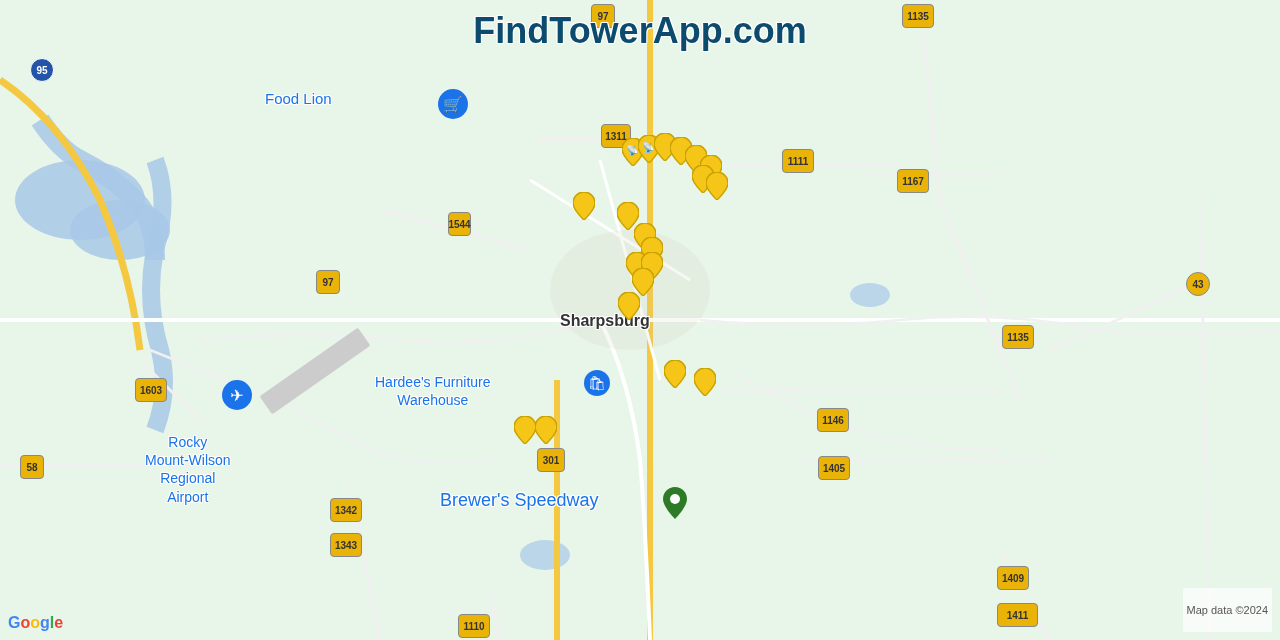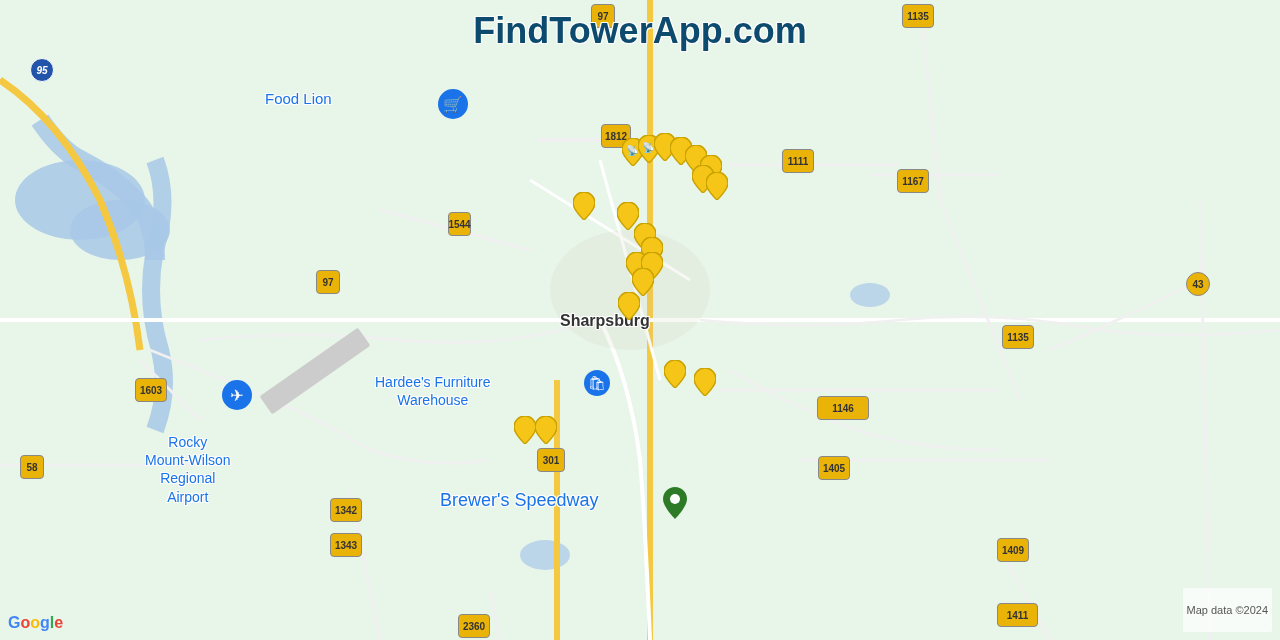--- a/index.html
+++ b/index.html
@@ -207,55 +207,55 @@
   <div class="map-label" style="left:265px; top:90px; font-size:15px;">Food Lion</div>
 
   <div class="map-label" style="left:560px; top:312px; font-size:16px; color:#333; font-weight:600;">Sharpsburg</div>
 
   <div class="map-label" style="left:375px; top:373px; line-height:1.3; font-size:14px;">Hardee's Furniture<br>Warehouse</div>
 
   <div class="map-label" style="left:440px; top:490px; font-size:18px;">Brewer's Speedway</div>
 
   <div class="map-label" style="left:145px; top:433px; line-height:1.3; font-size:14px; text-align:center;">Rocky<br>Mount-Wilson<br>Regional<br>Airport</div>
 
-  <div class="route-badge interstate" style="left:30px; top:58px;font-style:italic;">95</div>
+  <div class="route-badge interstate" style="left:30px; top:58px;">95</div>
 
   <div class="route-badge" style="left:591px; top:4px;">97</div>
 
   <div class="route-badge" style="left:316px; top:270px;">97</div>
 
-  <div class="route-badge" style="left:601px; top:124px; width:30px;">1812</div>
+  <div class="route-badge" style="left:601px; top:124px; width:30px;">1311</div>
 
   <div class="route-badge" style="left:782px; top:149px; width:32px;">1111</div>
 
   <div class="route-badge" style="left:897px; top:169px; width:32px;">1167</div>
 
   <div class="route-badge" style="left:902px; top:4px; width:32px;">1135</div>
 
   <div class="route-badge" style="left:1002px; top:325px; width:32px;">1135</div>
 
   <div class="route-badge" style="left:448px; top:212px; width:23px;">1544</div>
 
   <div class="route-badge" style="left:135px; top:378px; width:32px;">1603</div>
 
   <div class="route-badge" style="left:20px; top:455px; width:24px;">58</div>
 
   <div class="route-badge" style="left:537px; top:448px; width:28px;">301</div>
 
-  <div class="route-badge" style="left:817px; top:396px; width:52px;">1146</div>
+  <div class="route-badge" style="left:817px; top:408px; width:32px;">1146</div>
 
   <div class="route-badge" style="left:818px; top:456px; width:32px;">1405</div>
 
   <div class="route-badge" style="left:330px; top:498px; width:32px;">1342</div>
 
   <div class="route-badge" style="left:330px; top:533px; width:32px;">1343</div>
 
-  <div class="route-badge" style="left:458px; top:614px; width:32px;">2360</div>
-
-  <div class="route-badge" style="left:997px; top:538px; width:32px;">1409</div>
+  <div class="route-badge" style="left:458px; top:614px; width:32px;">1110</div>
+
+  <div class="route-badge" style="left:997px; top:566px; width:32px;">1409</div>
 
   <div class="route-badge" style="left:997px; top:603px; width:41px;">1411</div>
 
   <div class="route-badge" style="left:1186px; top:272px; width:24px; border-radius:50%;">43</div>
 
   <div class="tower-marker" style="left:622px; top:138px;">
     <svg viewBox="0 0 22 28">
         <path d="M11 0 C5 0 0 5 0 11 C0 18 11 28 11 28 C11 28 22 18 22 11 C22 5 17 0 11 0Z" fill="#f5c518" stroke="#c8a200" stroke-width="1.5"></path>
         <text x="11" y="16" text-anchor="middle" font-size="10" fill="#333">📡</text>
       </svg>

